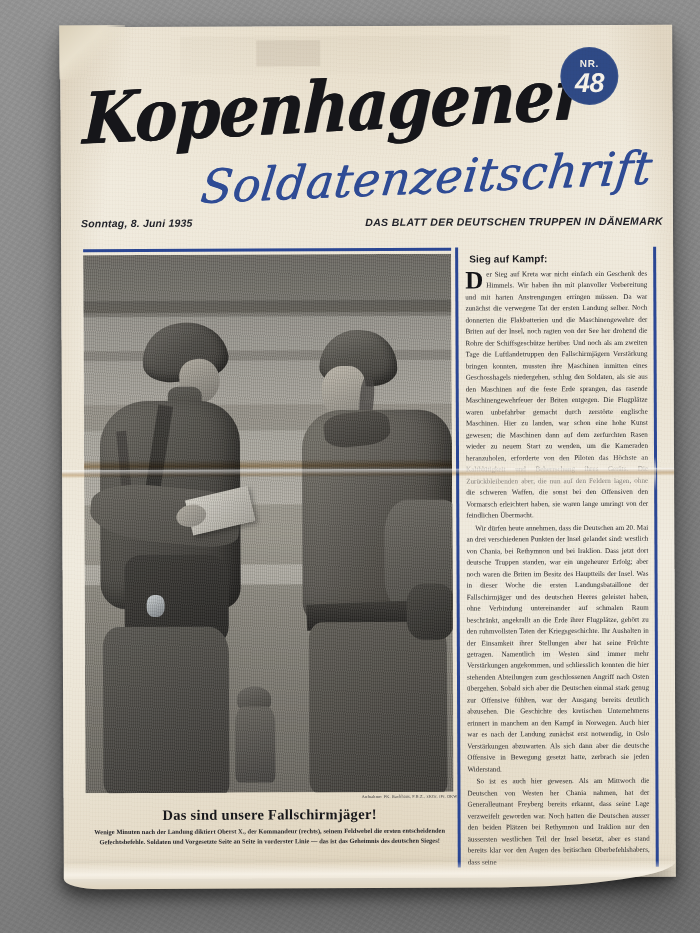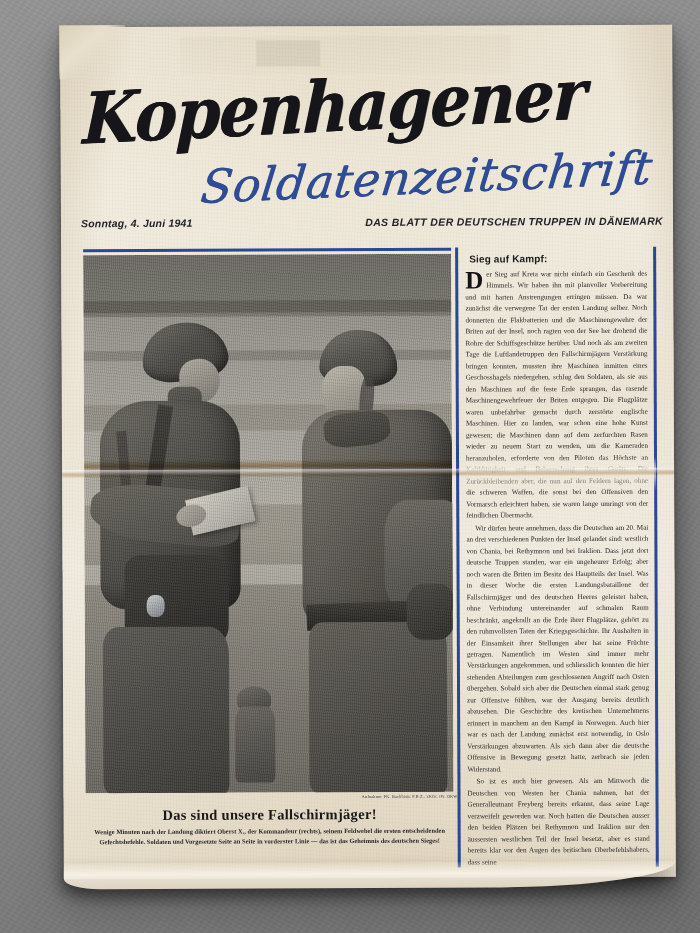--- a/index.html
+++ b/index.html
@@ -215,22 +215,26 @@
 
 <div id="backdrop"></div>
 
 <div id="sheet">
   <div id="content">
 
     <div id="masthead">
       <div id="title-main">Kopenhagener</div>
       <div id="title-script">Soldatenzeitschrift</div>
 
-
-      <div id="dateline">Sonntag, 4. Juni 1941</div>
+      <div id="badge">
+        <span class="nr">NR.</span>
+        <span class="num">48</span>
+      </div>
+
+      <div id="dateline">Sonntag, 8. Juni 1935</div>
       <div id="strap">DAS BLATT DER DEUTSCHEN TRUPPEN IN DÄNEMARK</div>
     </div>
 
     <div class="rule-h" style="left:22px;top:222px;width:368px;"></div>
     <div class="rule-v" style="left:394px;top:222px;height:620px;"></div>
     <div class="rule-v" style="left:592px;top:222px;height:620px;"></div>
 
     <div id="photo-wrap">
       <div id="photo">
 

